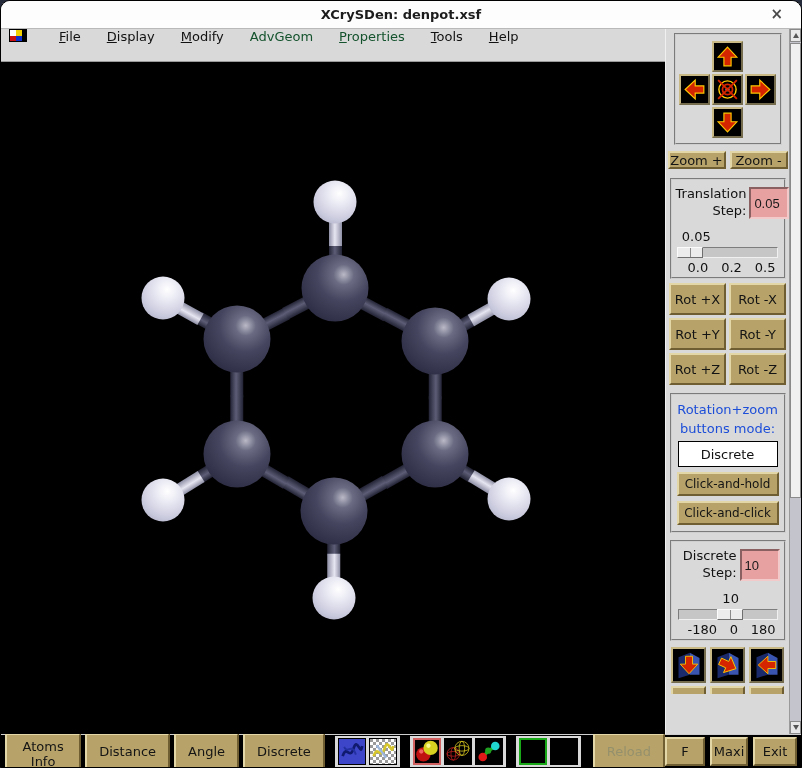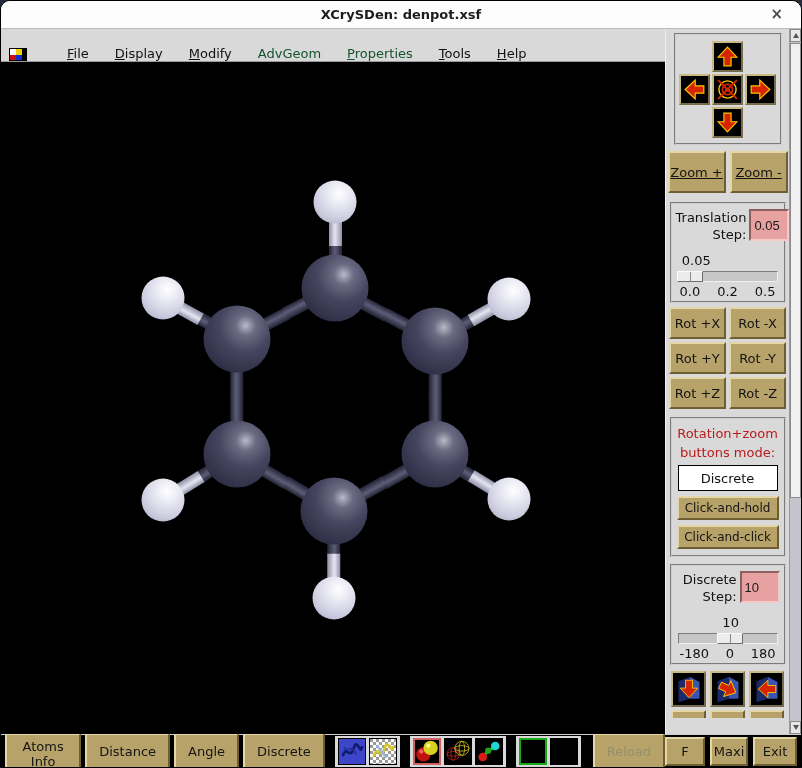--- a/index.html
+++ b/index.html
@@ -10,21 +10,21 @@
   .titlebar { height:28px; background:#fdfdfd; display:flex; align-items:center; justify-content:center; position:relative; flex:0 0 28px; border-bottom:1px solid #b9b9b9; }
   .titlebar .title { font-size:13px; font-weight:bold; color:#1c1c1c; }
   .titlebar .close { position:absolute; right:18px; top:4px; font-size:15px; font-weight:bold; color:#4a4a4a; cursor:pointer; }
 
   
   .bodyrow { flex:1 1 auto; display:flex; height:707px; }
   .left-col { width:666px; display:flex; flex-direction:column; }
   .right-col { width:136px; display:flex; background:#d9d9d9; border-left:1px solid #f0f0f0; }
 
   
-  .menubar { height:33px; background:#d9d9d9; display:flex; align-items:flex-end; padding-left:8px; gap:40px; border-bottom:1px solid #9a9a9a; flex:0 0 33px; }
+  .menubar { height:33px; background:#d9d9d9; display:flex; align-items:flex-start; padding-left:8px; gap:32px; border-bottom:1px solid #9a9a9a; flex:0 0 33px; }
   .logo { width:18px; height:13px; border:1px solid #000; display:grid; grid-template-columns:6px 6px 4px; grid-template-rows:1fr 1fr; background:#000; }
   .logo i { display:block; }
   .menu-item { font-size:13px; color:#111; cursor:pointer; }
   .menu-item.disabled { color:#14532d; cursor:default; }
   .menu-item u { text-decoration:underline; }
 
   
   .canvas { flex:1 1 auto; background:#000; position:relative; overflow:hidden; }
   .atom { position:absolute; border-radius:50%; transform:translate(-50%,-50%); }
   .atom-C { width:67px; height:67px; background:radial-gradient(circle at 63% 30%, #b9b9c7 0%, #6b6b83 16%, #45455f 42%, #32324a 72%, #1d1d33 100%); }
@@ -37,38 +37,38 @@
   .panel { width:124px; display:flex; flex-direction:column; align-items:center; padding-top:4px; overflow:hidden; }
   .frame-sunken { border:2px groove #cfcfcf; background:#d9d9d9; }
   .pad-frame { width:108px; height:112px; display:flex; align-items:center; justify-content:center; }
   .pad-grid { display:grid; grid-template-columns:repeat(3,31px); grid-template-rows:repeat(3,31px); gap:2px; }
   .pad-btn { background:#000; border:2px outset #c9ba85; display:flex; align-items:center; justify-content:center; cursor:pointer; padding:0; }
   .pad-btn svg { display:block; }
   .pad-empty { background:transparent; border:none; }
 
   .zoom-row { display:flex; gap:4px; margin-top:6px; }
   .btn-tan { background:#b7a36a; border:2px solid; border-color:#e3d7a8 #6e5e32 #6e5e32 #e3d7a8; color:#141414; font-size:13px; font-family:"DejaVu Sans",sans-serif; cursor:pointer; }
-  .zoom-row .btn-tan { width:58px; height:42px;text-decoration:underline; }
+  .zoom-row .btn-tan { width:58px; height:18px; }
 
   .step-frame { width:116px; margin-top:9px; padding:5px 4px 4px 4px; }
-  .step-head { display:flex; align-items:flex-start; }
+  .step-head { display:flex; align-items:flex-end; }
   .step-labels { flex:1; text-align:right; font-size:13px; color:#111; line-height:17px; padding-right:3px; }
   .entry { width:40px; height:32px; background:#e7a1a1; border:2px solid; border-color:#8a6060 #f2caca #f2caca #8a6060; font-size:13px; color:#1a1a1a; padding:2px 3px; }
   .scale { margin-top:10px; position:relative; height:44px; }
   .scale-val { position:absolute; top:0; font-size:13px; color:#111; transform:translateX(-50%); }
   .trough { position:absolute; top:18px; left:2px; right:2px; height:11px; background:#c6c6c6; border:1px solid; border-color:#7d7d7d #f0f0f0 #f0f0f0 #7d7d7d; }
   .handle { position:absolute; top:-1px; width:26px; height:11px; background:#ececec; border:1px solid; border-color:#fbfbfb #6f6f6f #6f6f6f #fbfbfb; transform:translateX(-50%); }
   .handle::after { content:""; position:absolute; left:50%; top:0; bottom:0; width:1px; background:#8a8a8a; }
-  .ticks { position:absolute; top:31px; left:0; right:0; display:flex; justify-content:space-between; font-size:13px; color:#111; padding:0 4px; }
+  .ticks { position:absolute; top:31px; left:8px; right:0; display:flex; justify-content:space-between; font-size:13px; color:#111; padding:0 4px; }
 
   .rot-grid { display:grid; grid-template-columns:57px 57px; gap:3px; margin-top:4px; }
   .rot-grid .btn-tan { height:32px; }
 
   .mode-frame { width:116px; margin-top:8px; padding:5px 5px 6px 5px; display:flex; flex-direction:column; align-items:center; }
-  .mode-label { font-size:13px; color:#b91c1c; line-height:19px; text-align:center; }
+  .mode-label { font-size:13px; color:#1d4ed8; line-height:19px; text-align:center; }
   .mode-select { width:100px; height:26px; background:#fff; border:1px solid #000; display:flex; align-items:center; justify-content:center; font-size:13px; color:#111; margin-top:3px; cursor:pointer; }
   .mode-btn { width:102px; height:24px; margin-top:5px; font-size:12px; }
 
   .mini-row { display:flex; gap:4px; margin-top:6px; }
   .mini-btn { width:35px; height:36px; background:#000; border:2px outset #c9ba85; padding:0; display:flex; align-items:center; justify-content:center; cursor:pointer; }
   .cutoff-row { display:flex; gap:4px; margin-top:3px; }
   .cutoff-row div { width:35px; height:8px; background:#b7a36a; border:2px solid; border-color:#e3d7a8 #6e5e32 #6e5e32 #e3d7a8; border-bottom:none; }
 
   
   .vscroll { width:12px; background:#c4c4cc; border-left:1px solid #9a9a9a; position:relative; }

